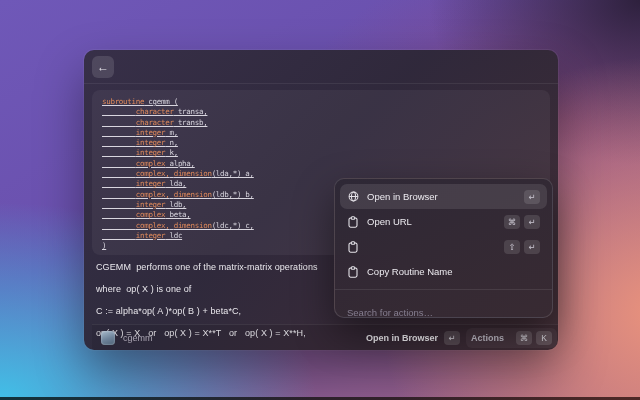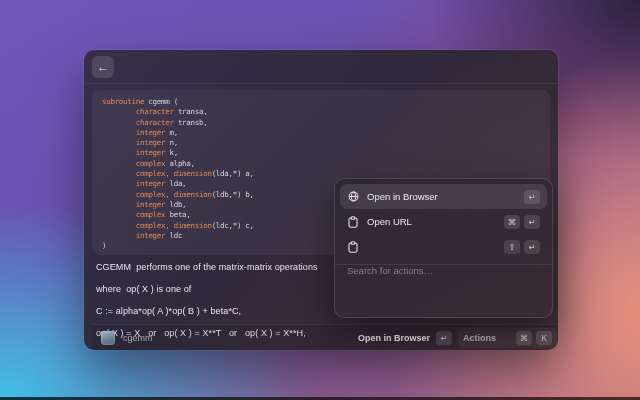--- a/index.html
+++ b/index.html
@@ -25,61 +25,61 @@
   #header { height:34px; display:flex; align-items:center; padding:0 8px;
     border-bottom:1px solid rgba(255,255,255,0.07); }
   #back-btn { width:22px; height:22px; border-radius:6px;
     background:rgba(255,255,255,0.12); color:#e8e6ec; font-size:12px;
     display:flex; align-items:center; justify-content:center; cursor:pointer; }
 
   #content { padding:6px 8px 0 8px; }
   #code-panel { border-radius:8px; background:rgba(255,255,255,0.05);
     padding:7px 10px; height:165px; overflow:hidden;
     font-family:"DejaVu Sans Mono", monospace; font-size:7.5px; line-height:10.3px;
-    letter-spacing:-0.3px; color:#d9d6df; white-space:pre; }
+    letter-spacing:-0.3px; color:#d9d6df; white-space:pre;text-decoration:underline; }
   #code-panel .kw { color:#e08a5b; }
 
   #description { margin:7px 4px 14px 4px; color:#eae8ed; font-size:9px; }
   #description p { margin-bottom:11.5px; line-height:1.15; white-space:pre; letter-spacing:0.1px; }
 
   
   #statusbar { position:absolute; left:8px; bottom:0; width:100%; height:26px;
     display:flex; align-items:center; padding:0 9px;
     border-top:1px solid rgba(255,255,255,0.07); background:rgba(0,0,0,0.07); }
   #app-icon { width:14px; height:14px; border-radius:4px;
     background:linear-gradient(160deg,#a8bccd 0%, #6d8299 55%, #4d6377 100%);
     box-shadow:inset 0 0 2px rgba(255,255,255,0.5); }
   #app-label { margin-left:8px; color:#aaa5b2; font-size:9px; }
   #status-right { margin-left:auto; display:flex; align-items:center; gap:6px; }
   #primary-action-label { color:#f1eff3; font-size:9px; font-weight:700; }
   .keycap { min-width:16px; height:14px; padding:0 3px; border-radius:4px;
     background:rgba(255,255,255,0.14); color:#d6d3db; font-size:8.5px;
     display:flex; align-items:center; justify-content:center; }
-  #actions-group { display:flex; align-items:center; gap:20px; padding:3px 5px;
+  #actions-group { display:flex; align-items:center; gap:12px; padding:3px 5px;
     border-radius:6px; background:rgba(255,255,255,0.05); cursor:pointer; }
   #actions-label { color:#c0bcc7; font-size:9px; font-weight:600; }
 
   
   #popup { position:absolute; left:334px; top:178px; width:219px; height:140px;
     border-radius:10px; overflow:hidden;
     background:linear-gradient(155deg, rgba(46,40,54,0.98) 0%, rgba(56,42,50,0.98) 100%);
     border:1px solid rgba(255,255,255,0.13);
     box-shadow:0 16px 40px rgba(0,0,0,0.45); }
   #popup-items { padding:5px; }
   .menu-row { height:25px; display:flex; align-items:center; gap:8px;
     padding:0 7px; border-radius:7px; cursor:pointer; }
   .menu-row.selected { background:rgba(255,255,255,0.1); }
   .menu-row .mi-icon { width:12px; height:12px; flex:0 0 auto; display:flex;
     align-items:center; justify-content:center; }
   .menu-row .mi-icon svg { stroke:#e6e3e9; }
   .menu-row .mi-label { color:#edebf0; font-size:9.5px; }
   .menu-row .mi-keys { margin-left:auto; display:flex; gap:4px; }
   .menu-row .keycap { background:rgba(255,255,255,0.12); color:#c9c5d0; }
   #popup-search { border-top:1px solid rgba(255,255,255,0.09); height:29px;
-    display:flex; align-items:flex-start; padding:0 12px; }
+    display:flex; align-items:flex-end; padding:0 12px;text-decoration:underline; }
   #search-input { width:100%; background:transparent; border:none; outline:none;
     color:#e8e6ec; font-size:9.5px; font-family:"Liberation Sans", sans-serif; }
   #search-input::placeholder { color:#857e90; }
 </style>
 </head>
 <body>
 
 <div id="stage">
 
   <div id="window">
@@ -149,20 +149,30 @@
             <svg width="10" height="12" viewBox="0 0 10 12" fill="none" stroke-width="1.1">
               <rect x="1" y="2" width="8" height="9.2" rx="1.6"></rect>
               <rect x="3.2" y="0.8" width="3.6" height="2.4" rx="1" fill="#2e2836"></rect>
             </svg>
           </span>
           <span class="mi-keys">
             <span class="keycap">⇧</span>
             <span class="keycap">↵</span>
           </span>
         </div>
+        <div class="menu-row">
+          <span class="mi-icon">
+            <svg width="10" height="12" viewBox="0 0 10 12" fill="none" stroke-width="1.1">
+              <rect x="1" y="2" width="8" height="9.2" rx="1.6"></rect>
+              <rect x="3.2" y="0.8" width="3.6" height="2.4" rx="1" fill="#2e2836"></rect>
+            </svg>
+          </span>
+          <span class="mi-label">Copy Routine Name</span>
+          <span class="mi-keys"></span>
+        </div>
       </div>
     <div id="popup-search">
       <input id="search-input" type="text" placeholder="Search for actions…" style="">
     </div>
   </div>
 
   <div id="screen-edge"></div>
 </div>
 
 </body></html>

